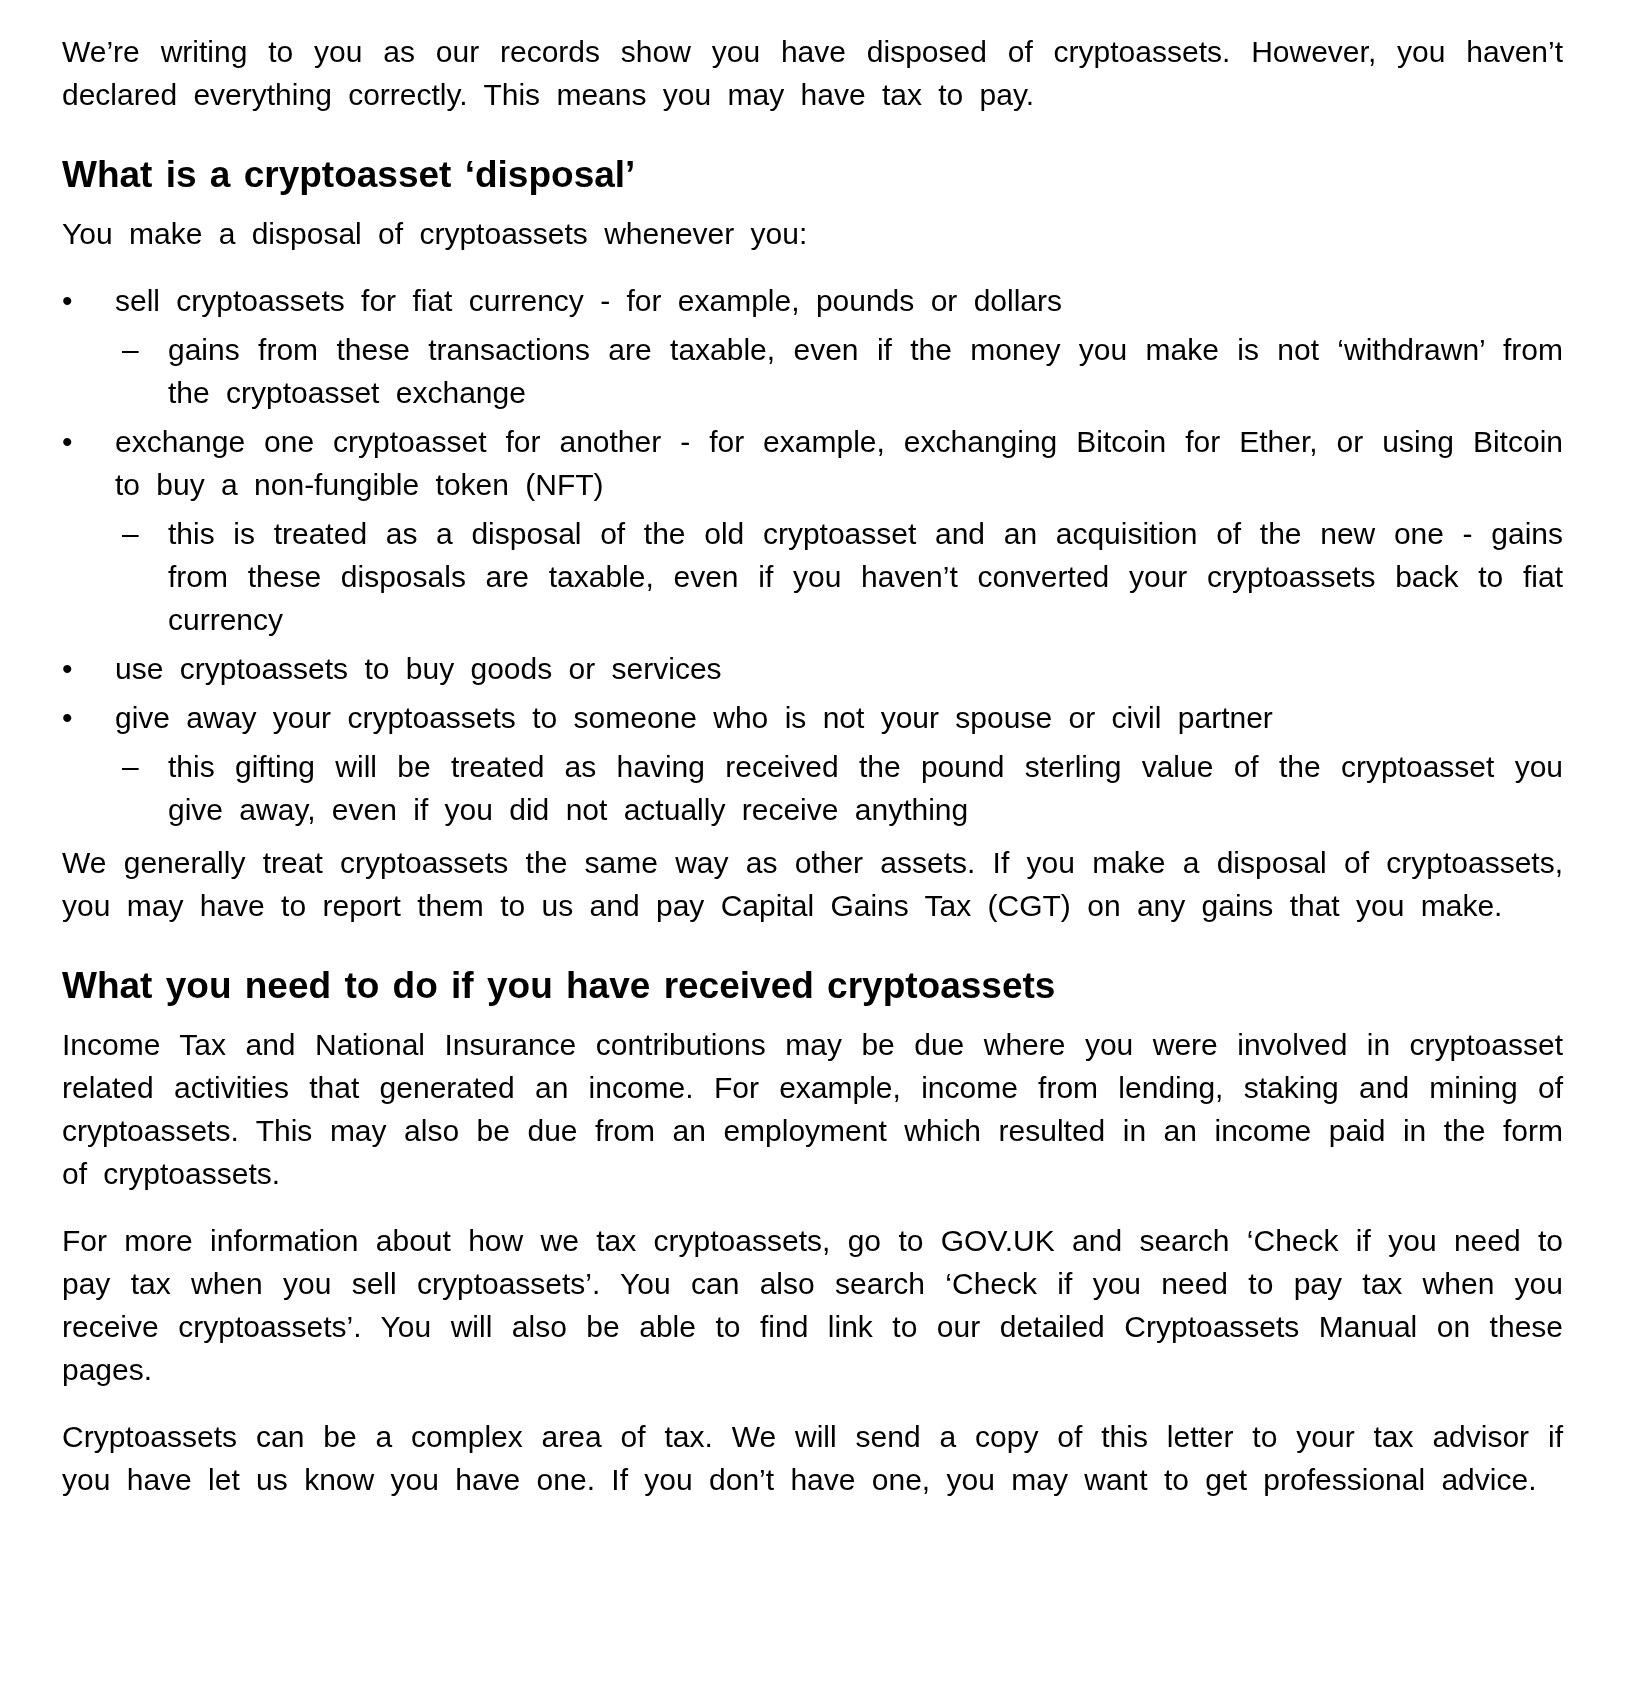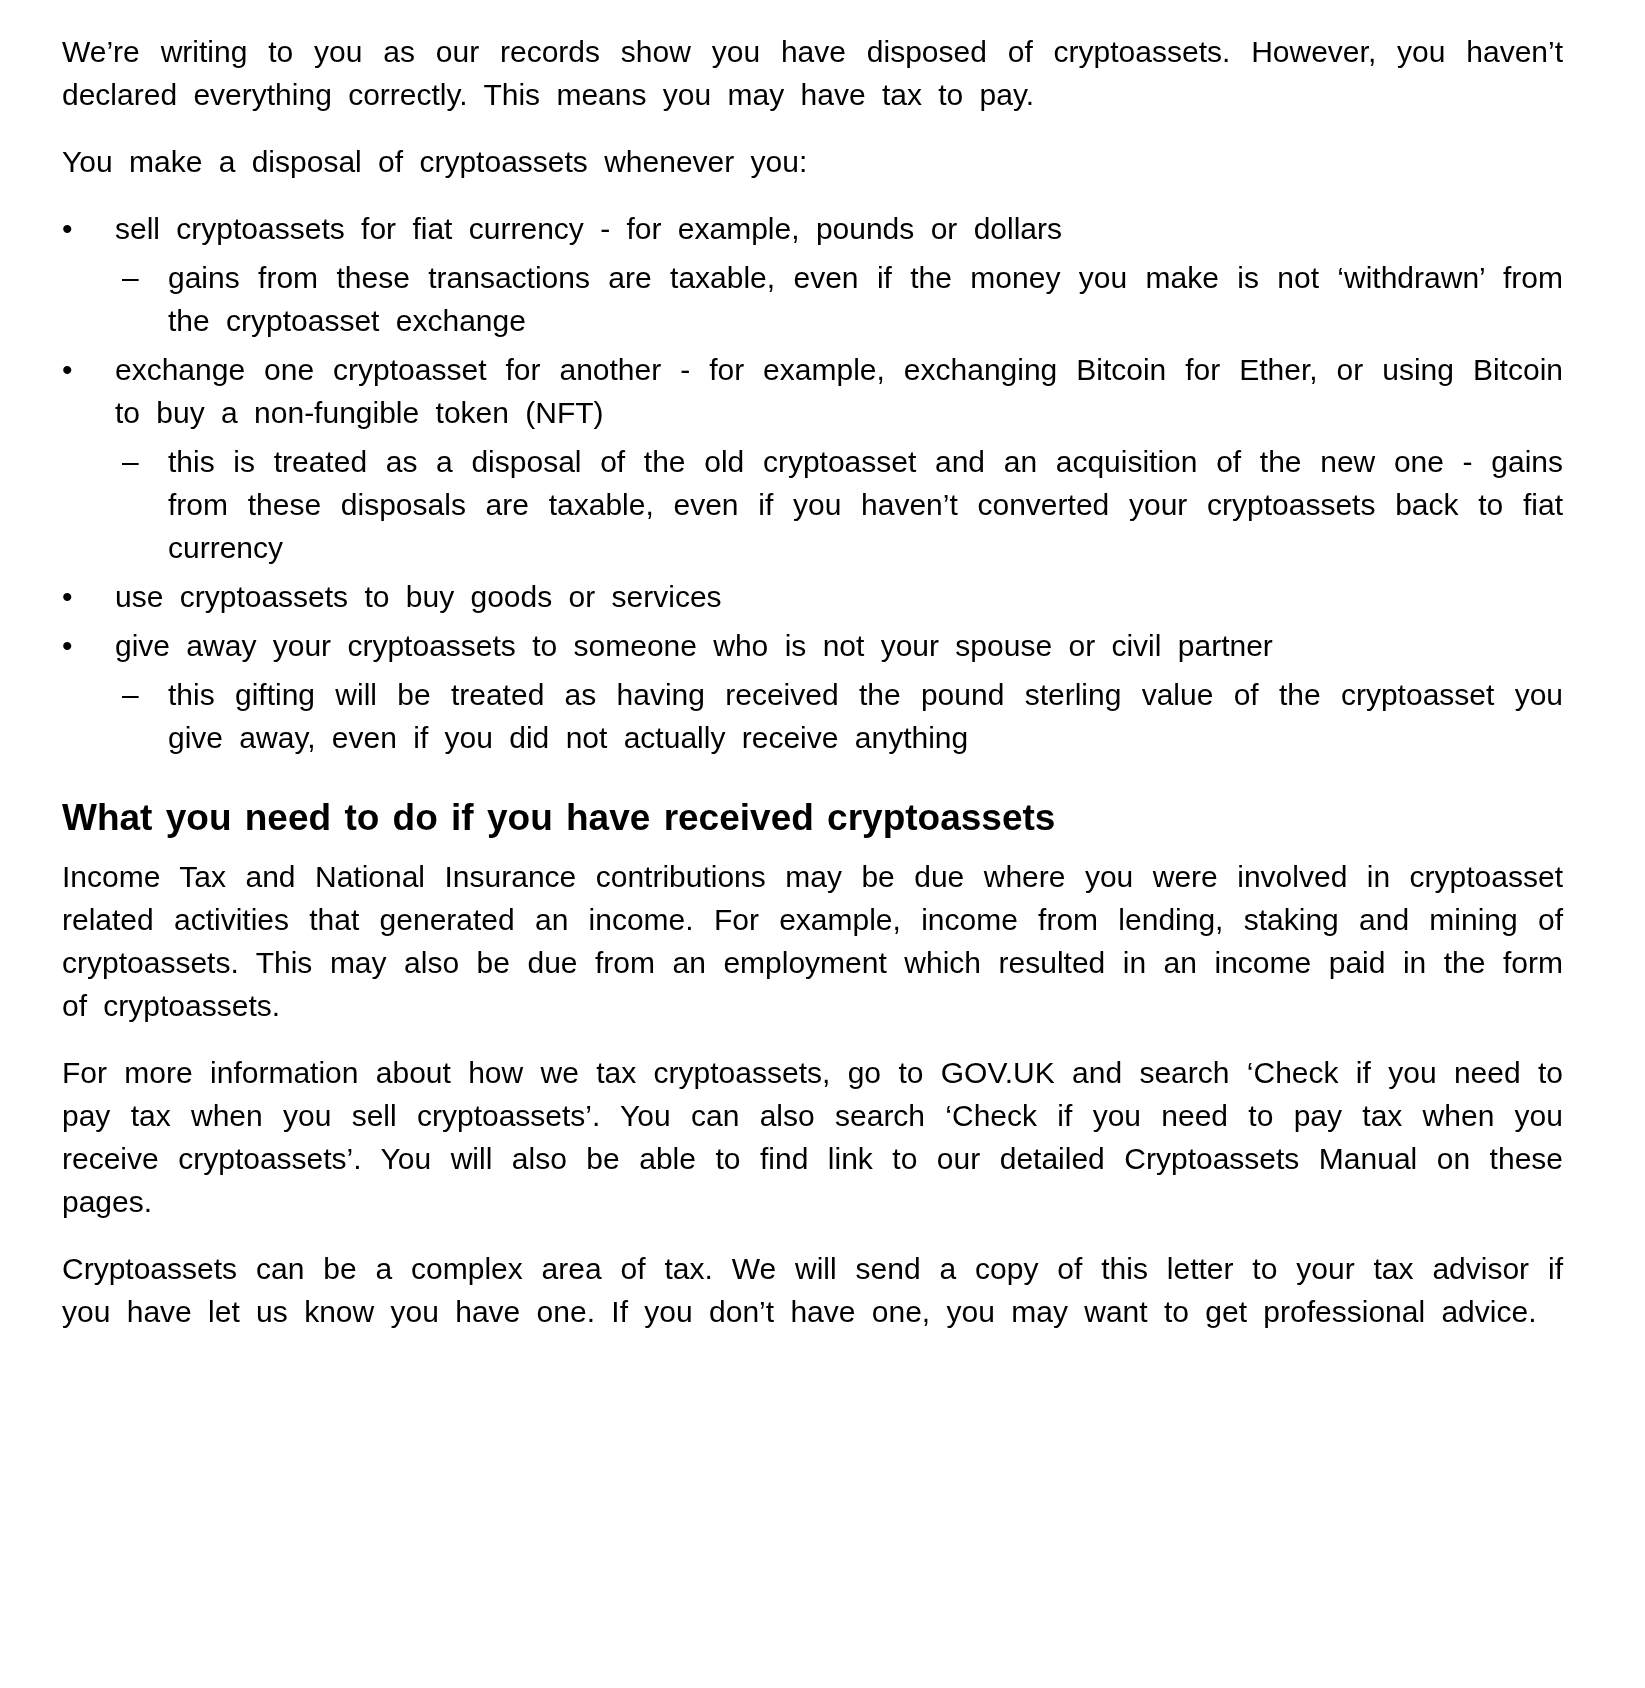--- a/index.html
+++ b/index.html
@@ -39,20 +39,21 @@
   .row.sub { margin-left: 60px; }
   .row.sub .mk { flex: 0 0 46px; }
 </style>
 </head>
 <body>
 
 <div class="page">
 
   <p class="txt">We’re writing to you as our records show you have disposed of cryptoassets. However, you haven’t declared everything correctly. This means you may have tax to pay.</p>
 
+  <h2 class="hd">What is a cryptoasset ‘disposal’</h2>
   <p class="txt lead">You make a disposal of cryptoassets whenever you:</p>
 
   <div class="list">
 
     <div class="row txt">
       <span class="mk">•</span>
       <span class="tx">sell cryptoassets for fiat currency - for example, pounds or dollars</span>
     </div>
     <div class="row sub txt">
       <span class="mk">–</span>
@@ -77,20 +78,21 @@
       <span class="mk">•</span>
       <span class="tx">give away your cryptoassets to someone who is not your spouse or civil partner</span>
     </div>
     <div class="row sub txt">
       <span class="mk">–</span>
       <span class="tx">this gifting will be treated as having received the pound sterling value of the cryptoasset you give away, even if you did not actually receive anything</span>
     </div>
 
   </div>
 
+  <p class="txt">We generally treat cryptoassets the same way as other assets. If you make a disposal of cryptoassets, you may have to report them to us and pay Capital Gains Tax (CGT) on any gains that you make.</p>
 
   <h2 class="hd">What you need to do if you have received cryptoassets</h2>
   <p class="txt">Income Tax and National Insurance contributions may be due where you were involved in cryptoasset related activities that generated an income. For example, income from lending, staking and mining of cryptoassets. This may also be due from an employment which resulted in an income paid in the form of cryptoassets.</p>
 
   <p class="txt">For more information about how we tax cryptoassets, go to GOV.UK and search ‘Check if you need to pay tax when you sell cryptoassets’. You can also search ‘Check if you need to pay tax when you receive cryptoassets’. You will also be able to find link to our detailed Cryptoassets Manual on these pages.</p>
   <p class="txt">Cryptoassets can be a complex area of tax. We will send a copy of this letter to your tax advisor if you have let us know you have one. If you don’t have one, you may want to get professional advice.</p>
 
 </div>
 
 </body></html>

